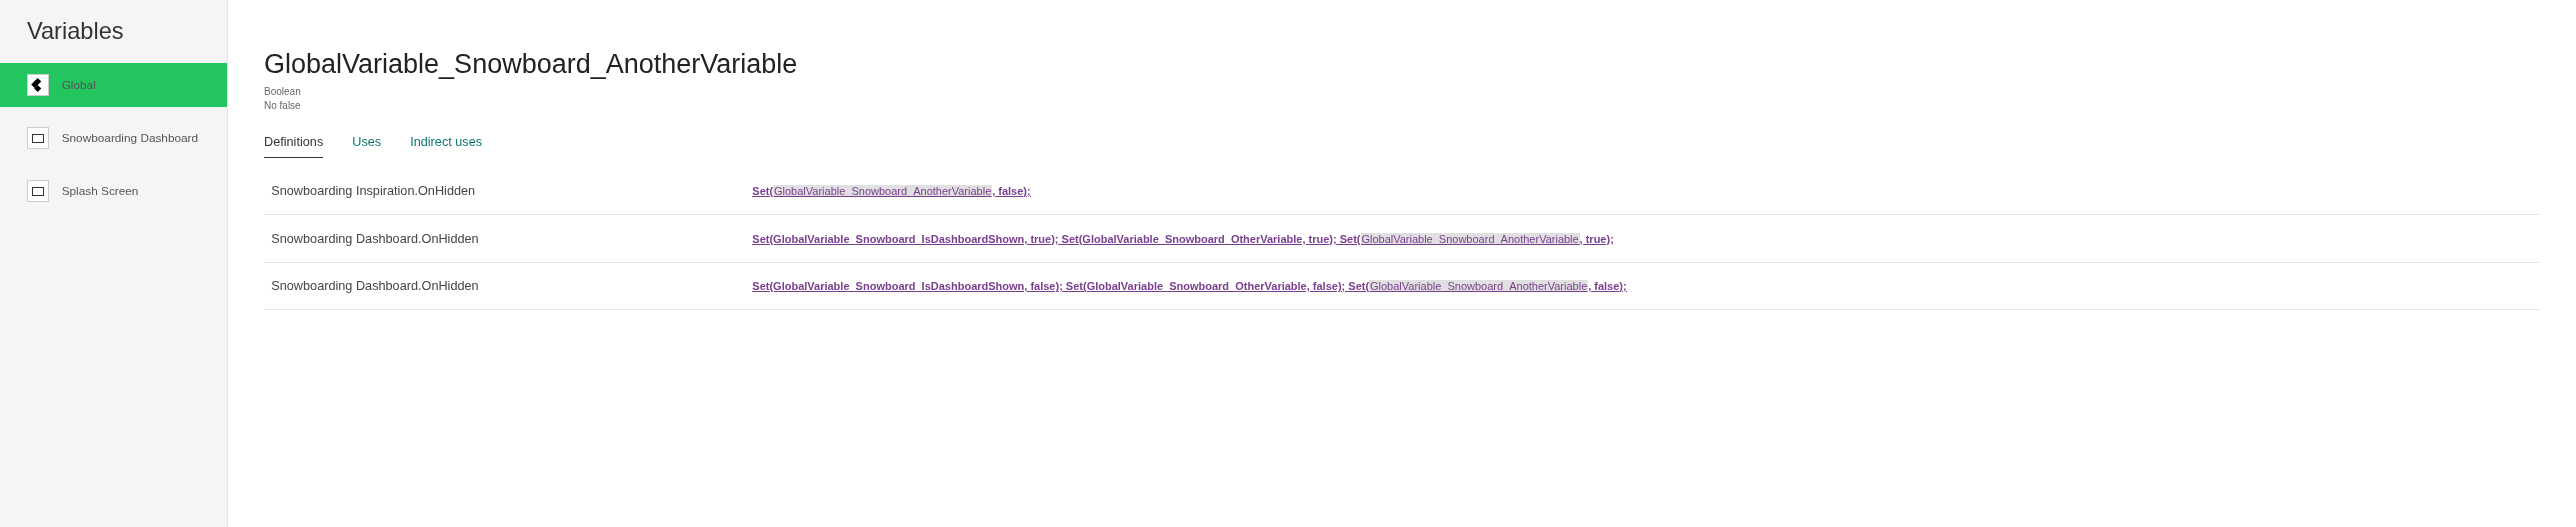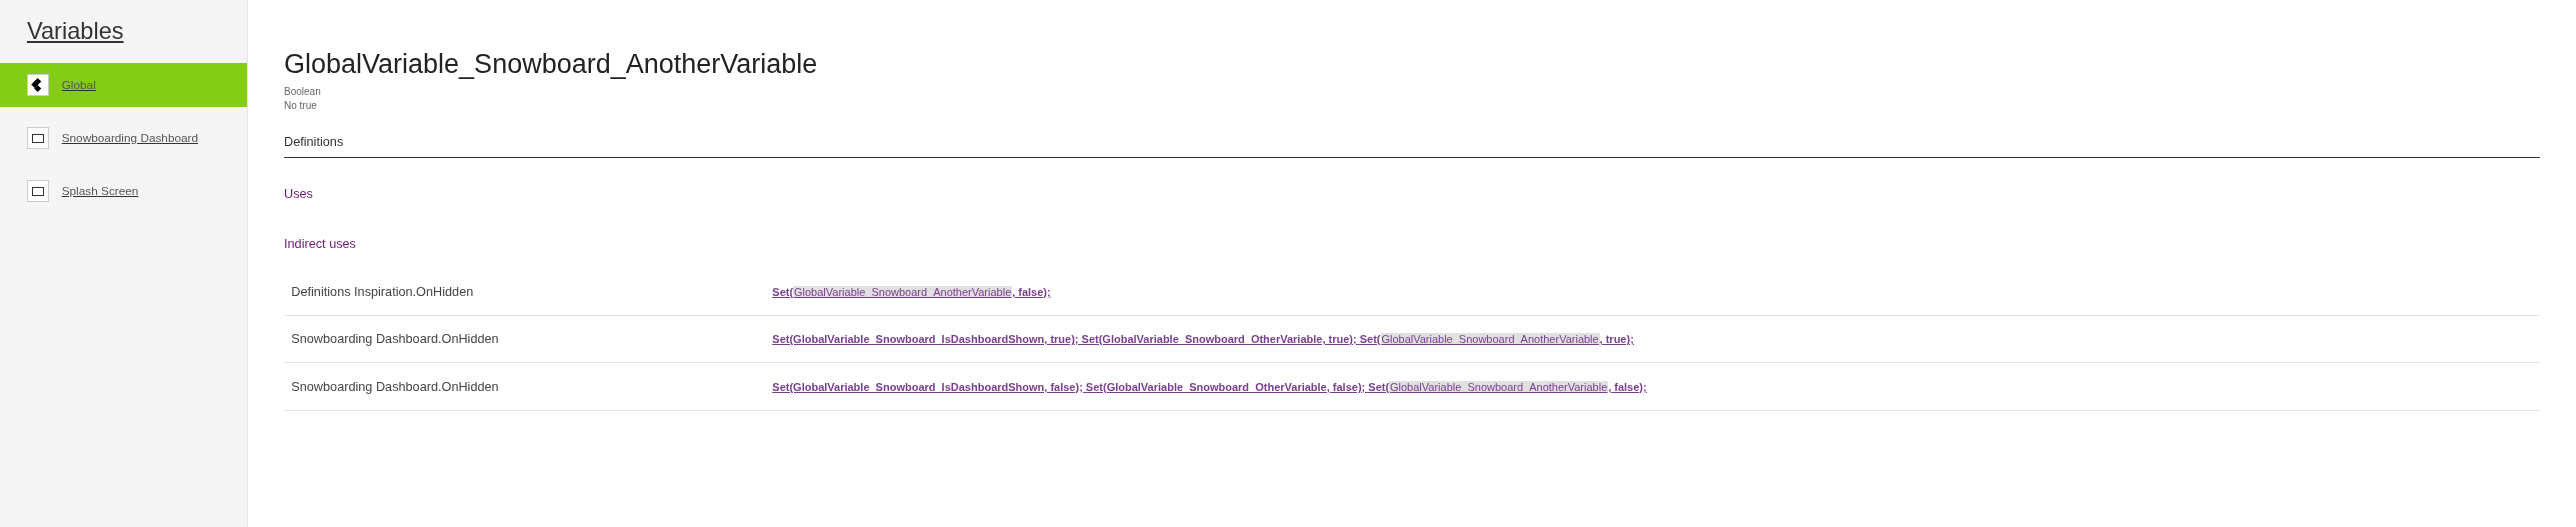--- a/index.html
+++ b/index.html
@@ -5,43 +5,42 @@
     * { margin: 0; padding: 0; box-sizing: border-box; }
     body {
       font-family: "Segoe UI", -apple-system, BlinkMacSystemFont, sans-serif;
       font-size: 12.7px;
       color: #333;
       background: #fff;
       display: flex;
       height: 100vh;
     }
     .sidebar {
-      width: 248px;
+      width: 228px;
       background: #f5f5f5;
       border-right: 0.9px solid #e5e5e5;
       padding-top: 9px;
       flex-shrink: 0;
-      text-decoration: underline;
     }
     .sidebar-title {
       font-size: 23.6px;
       font-weight: 300;
       color: #333;
       padding: 9px 27px 18px 27px;
     }
     .sidebar-item {
       display: flex;
       align-items: center;
       padding: 11px 27px;
       margin-bottom: 9px;
       cursor: pointer;
       color: #555;
     }
     .sidebar-item.active {
-      background: #84cc16;
+      background: #22c55e;
     }
     .sidebar-item:not(.active) {
       background: #f5f5f5;
     }
     .sidebar-icon-box {
       width: 22px;
       height: 22px;
       background: #fff;
       border: 0.9px solid #ccc;
       display: flex;
@@ -97,25 +96,24 @@
       font-size: 10px;
       color: #666;
       line-height: 1.4;
     }
     .tabs {
       display: flex;
       gap: 29px;
       margin-top: 22px;
       border-bottom: 0.9px solid transparent;
       padding-bottom: 0;
-      flex-direction: column;
     }
     .tab {
       font-size: 12.7px;
-      color: #701a75;
+      color: #0f766e;
       padding-bottom: 7.3px;
       cursor: pointer;
     }
     .tab.active {
       color: #333;
       border-bottom: 1.8px solid #333;
     }
     .definitions-table {
       margin-top: 9px;
     }
@@ -176,32 +174,32 @@
     <div class="sidebar-icon-box">
       <div class="icon-screen"></div>
     </div>
     <span class="sidebar-item-label">Splash Screen</span>
   </div>
 </div>
 
 <div class="main">
   <div class="var-title">GlobalVariable_Snowboard_AnotherVariable</div>
   <div class="var-type">Boolean</div>
-  <div class="var-value">No true</div>
+  <div class="var-value">No false</div>
 
   <div class="tabs">
     <div class="tab active">Definitions</div>
     <div class="tab">Uses</div>
     <div class="tab">Indirect uses</div>
   </div>
 
   <div class="definitions-table">
 
   <div class="def-row">
-        <div class="def-location">Definitions Inspiration.OnHidden</div>
+        <div class="def-location">Snowboarding Inspiration.OnHidden</div>
         <div class="def-formula"><span class="seg">Set(</span><span class="highlight">GlobalVariable_Snowboard_AnotherVariable</span><span class="seg">, false);</span></div>
       </div>
       <div class="def-row">
         <div class="def-location">Snowboarding Dashboard.OnHidden</div>
         <div class="def-formula"><span class="seg">Set(GlobalVariable_Snowboard_IsDashboardShown, true);  Set(GlobalVariable_Snowboard_OtherVariable, true);  Set(</span><span class="highlight">GlobalVariable_Snowboard_AnotherVariable</span><span class="seg">, true);</span></div>
       </div>
       <div class="def-row">
         <div class="def-location">Snowboarding Dashboard.OnHidden</div>
         <div class="def-formula"><span class="seg">Set(GlobalVariable_Snowboard_IsDashboardShown, false);  Set(GlobalVariable_Snowboard_OtherVariable, false);  Set(</span><span class="highlight">GlobalVariable_Snowboard_AnotherVariable</span><span class="seg">, false);</span></div>
       </div>

